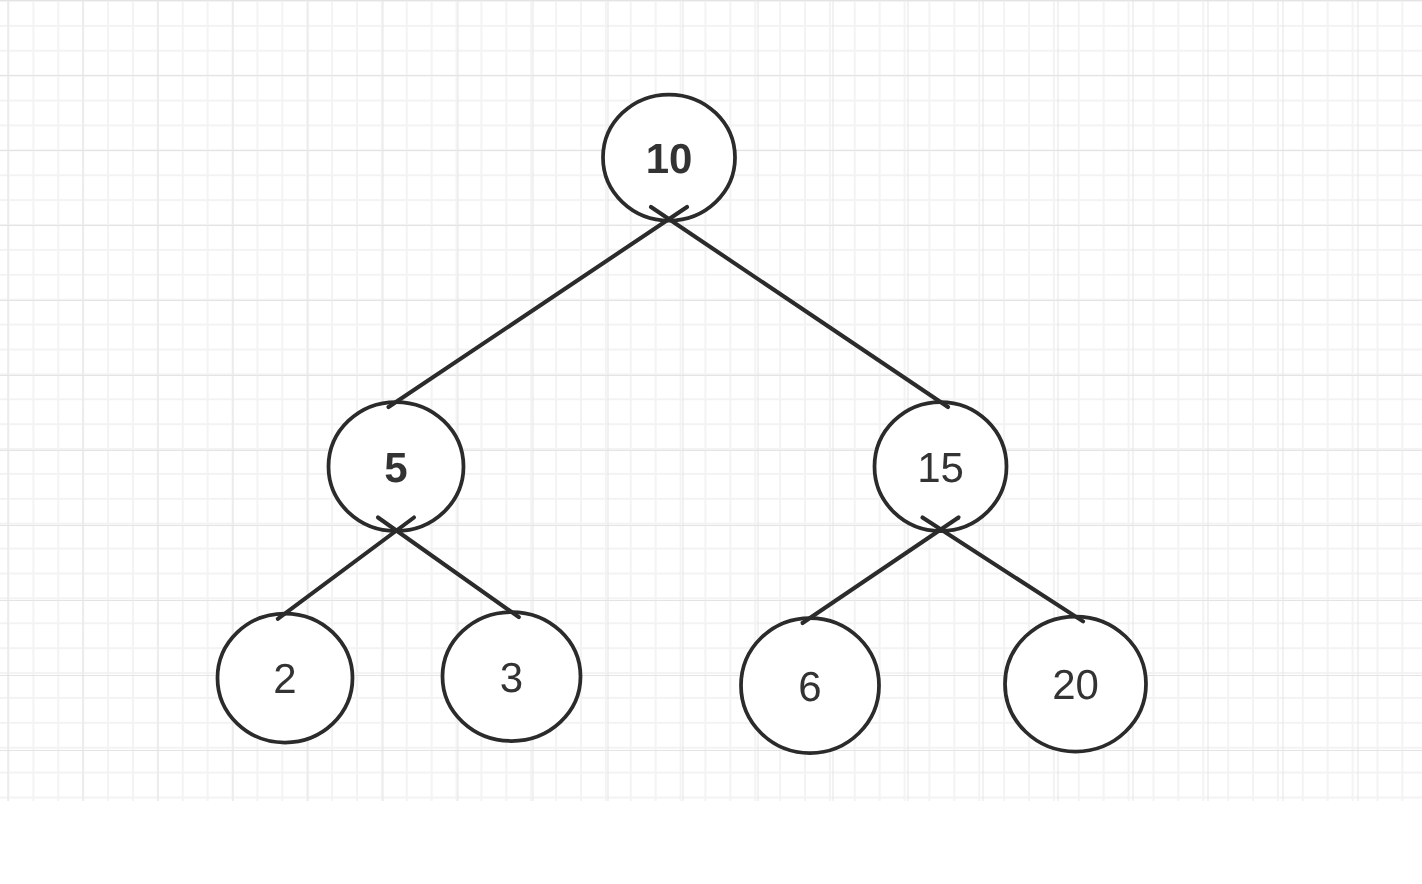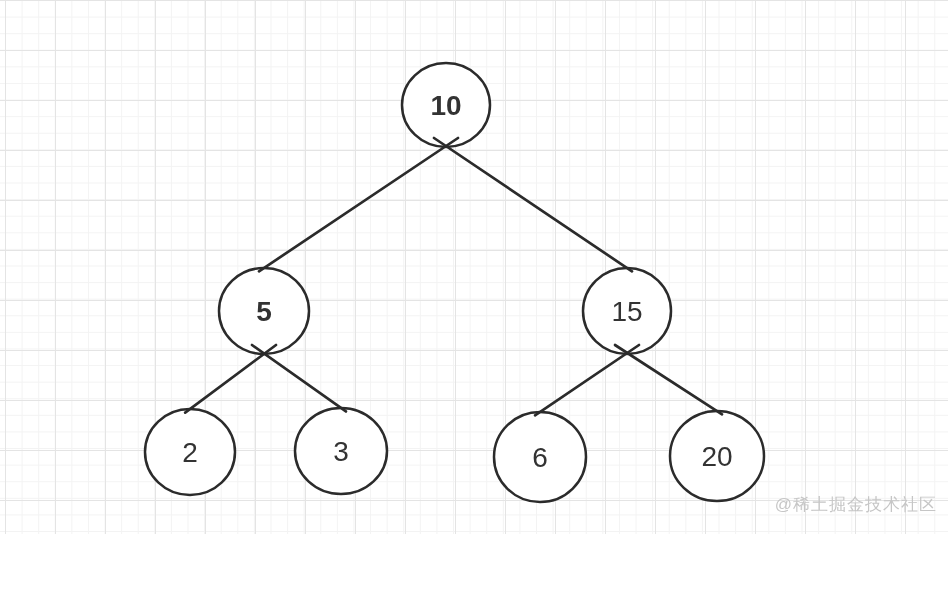--- a/index.html
+++ b/index.html
@@ -74,14 +74,13 @@
       <line x1="639" y1="345" x2="535.0309847387838" y2="415.3628689141565"></line>
       <line x1="615" y1="345" x2="722.037420942913" y2="414.2595076689436"></line>
       <text x="446" y="115" class="bold">10</text>
       <text x="264" y="321" class="bold">5</text>
       <text x="627" y="321">15</text>
       <text x="190" y="462">2</text>
       <text x="341" y="461">3</text>
       <text x="540" y="467">6</text>
       <text x="717" y="466">20</text>
     </svg>
-  <div class="watermark">@稀土掘金技术社区</div>
 </div>
 
 </body></html>

